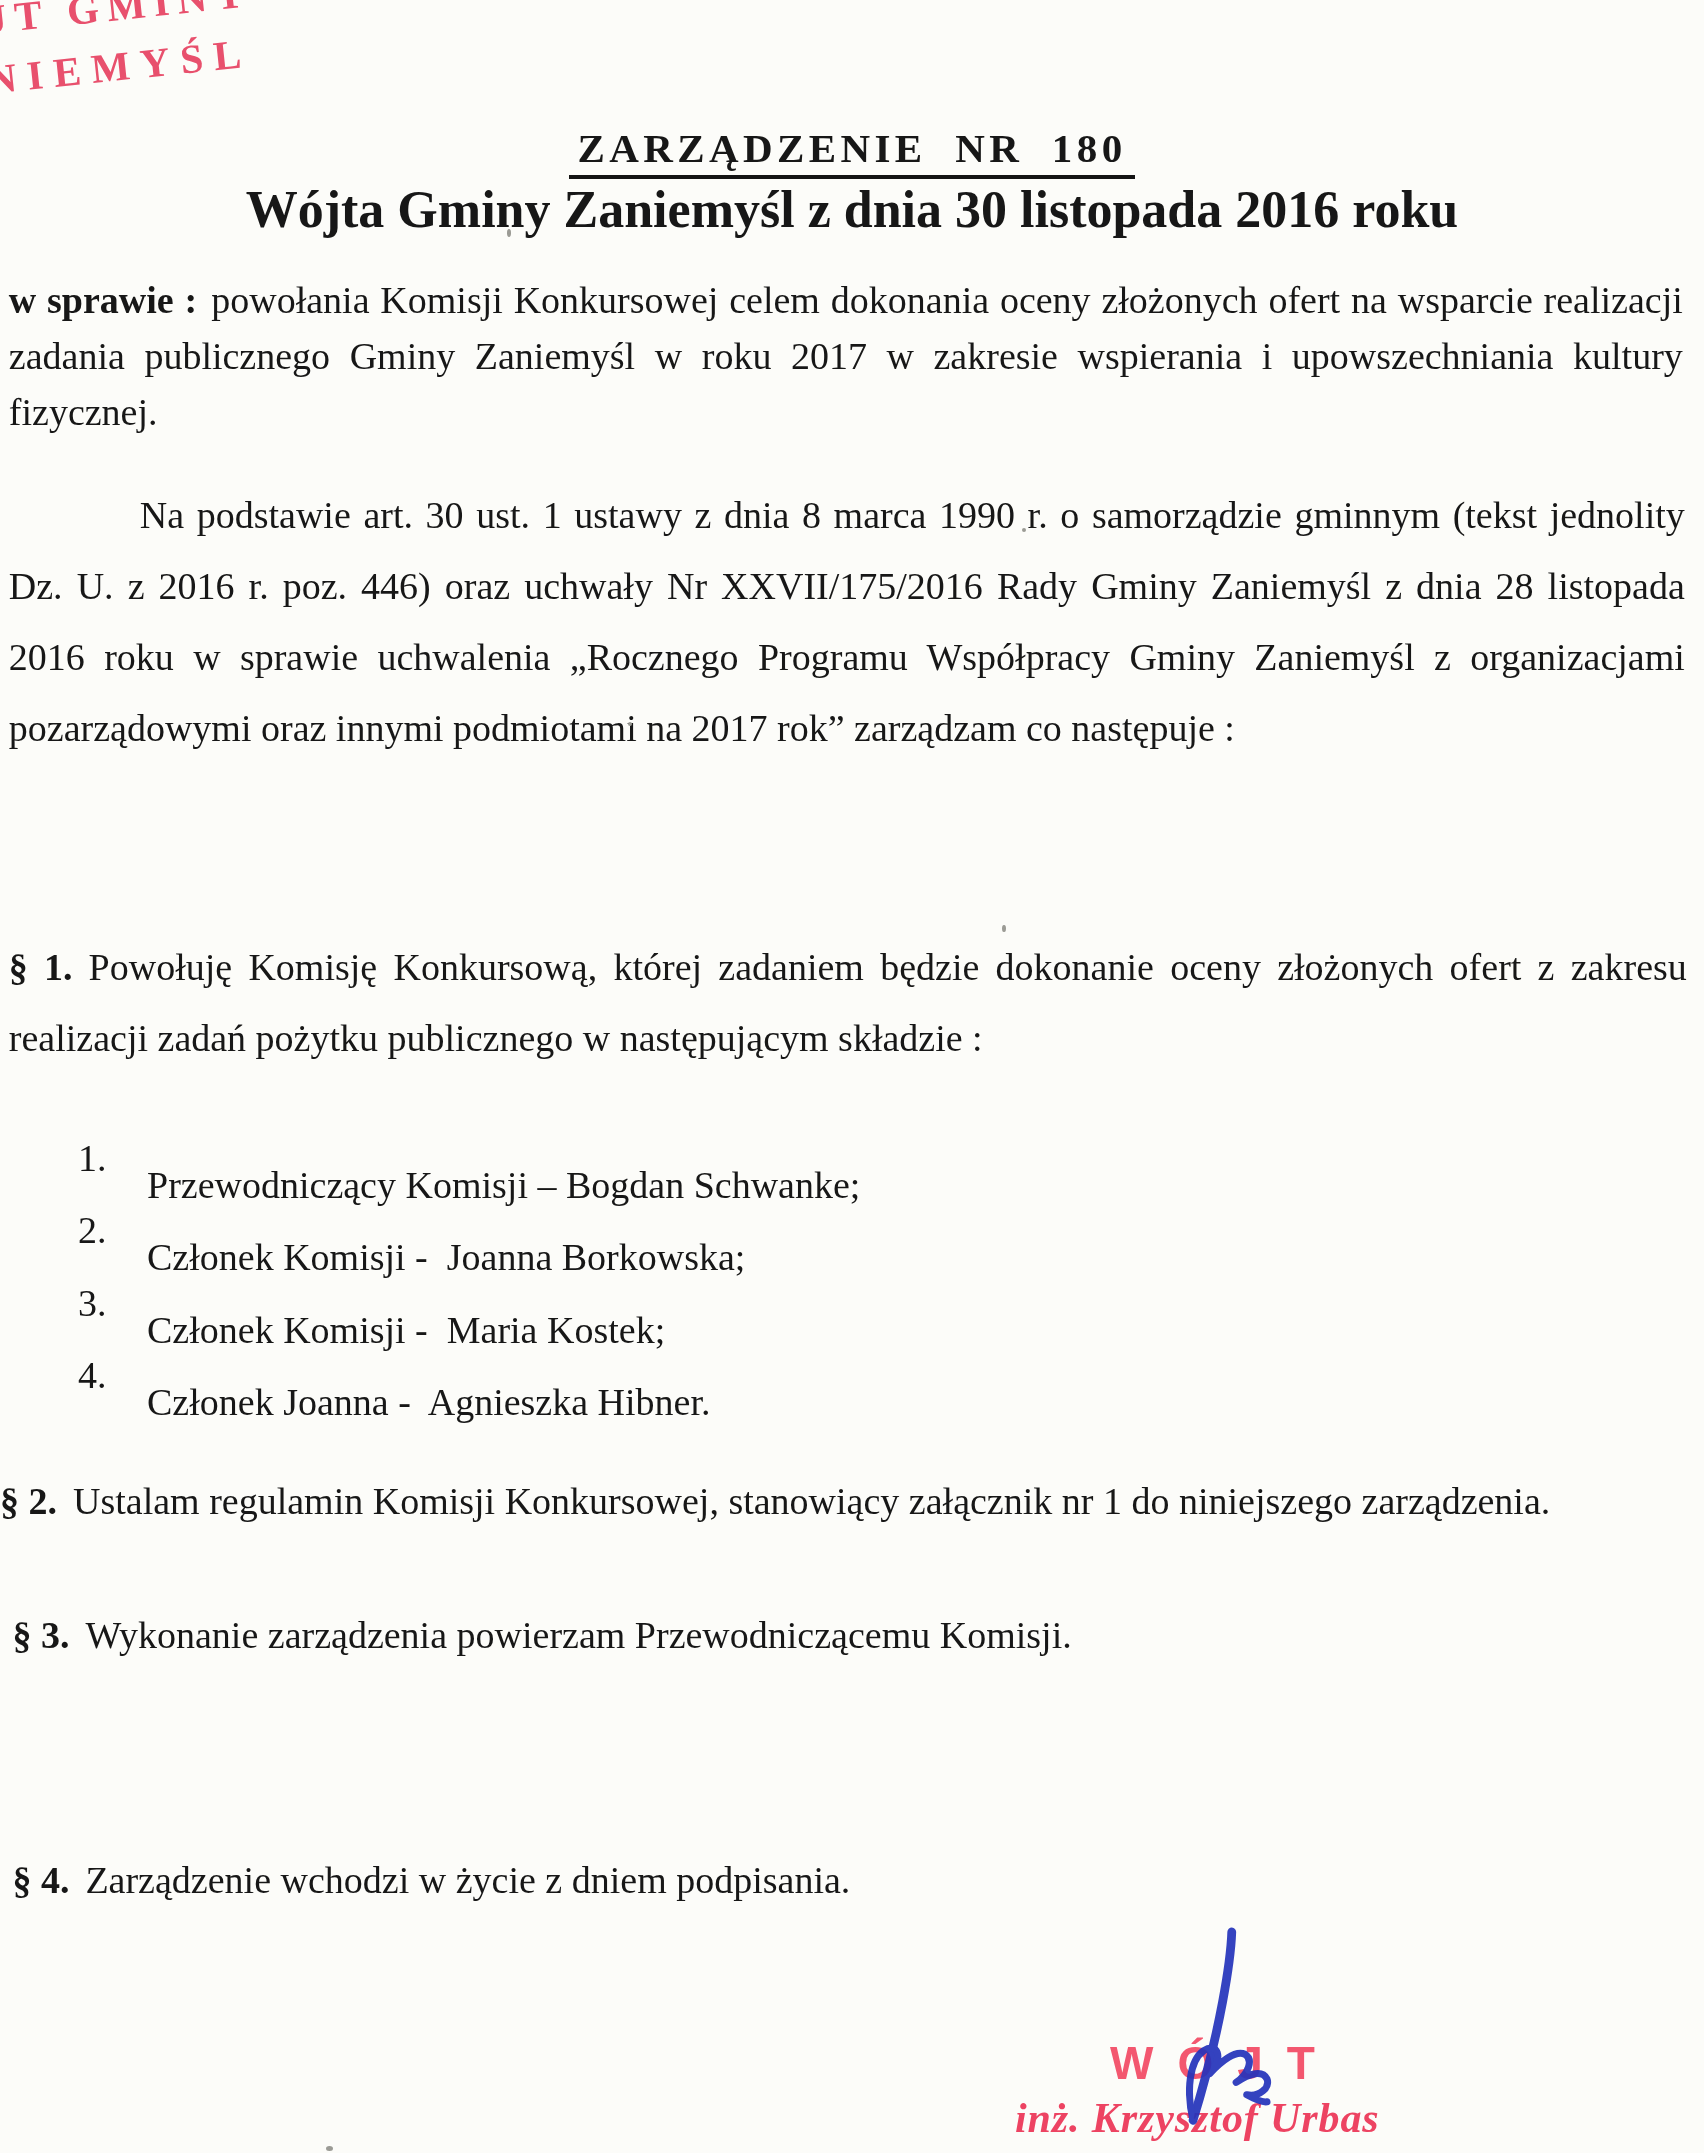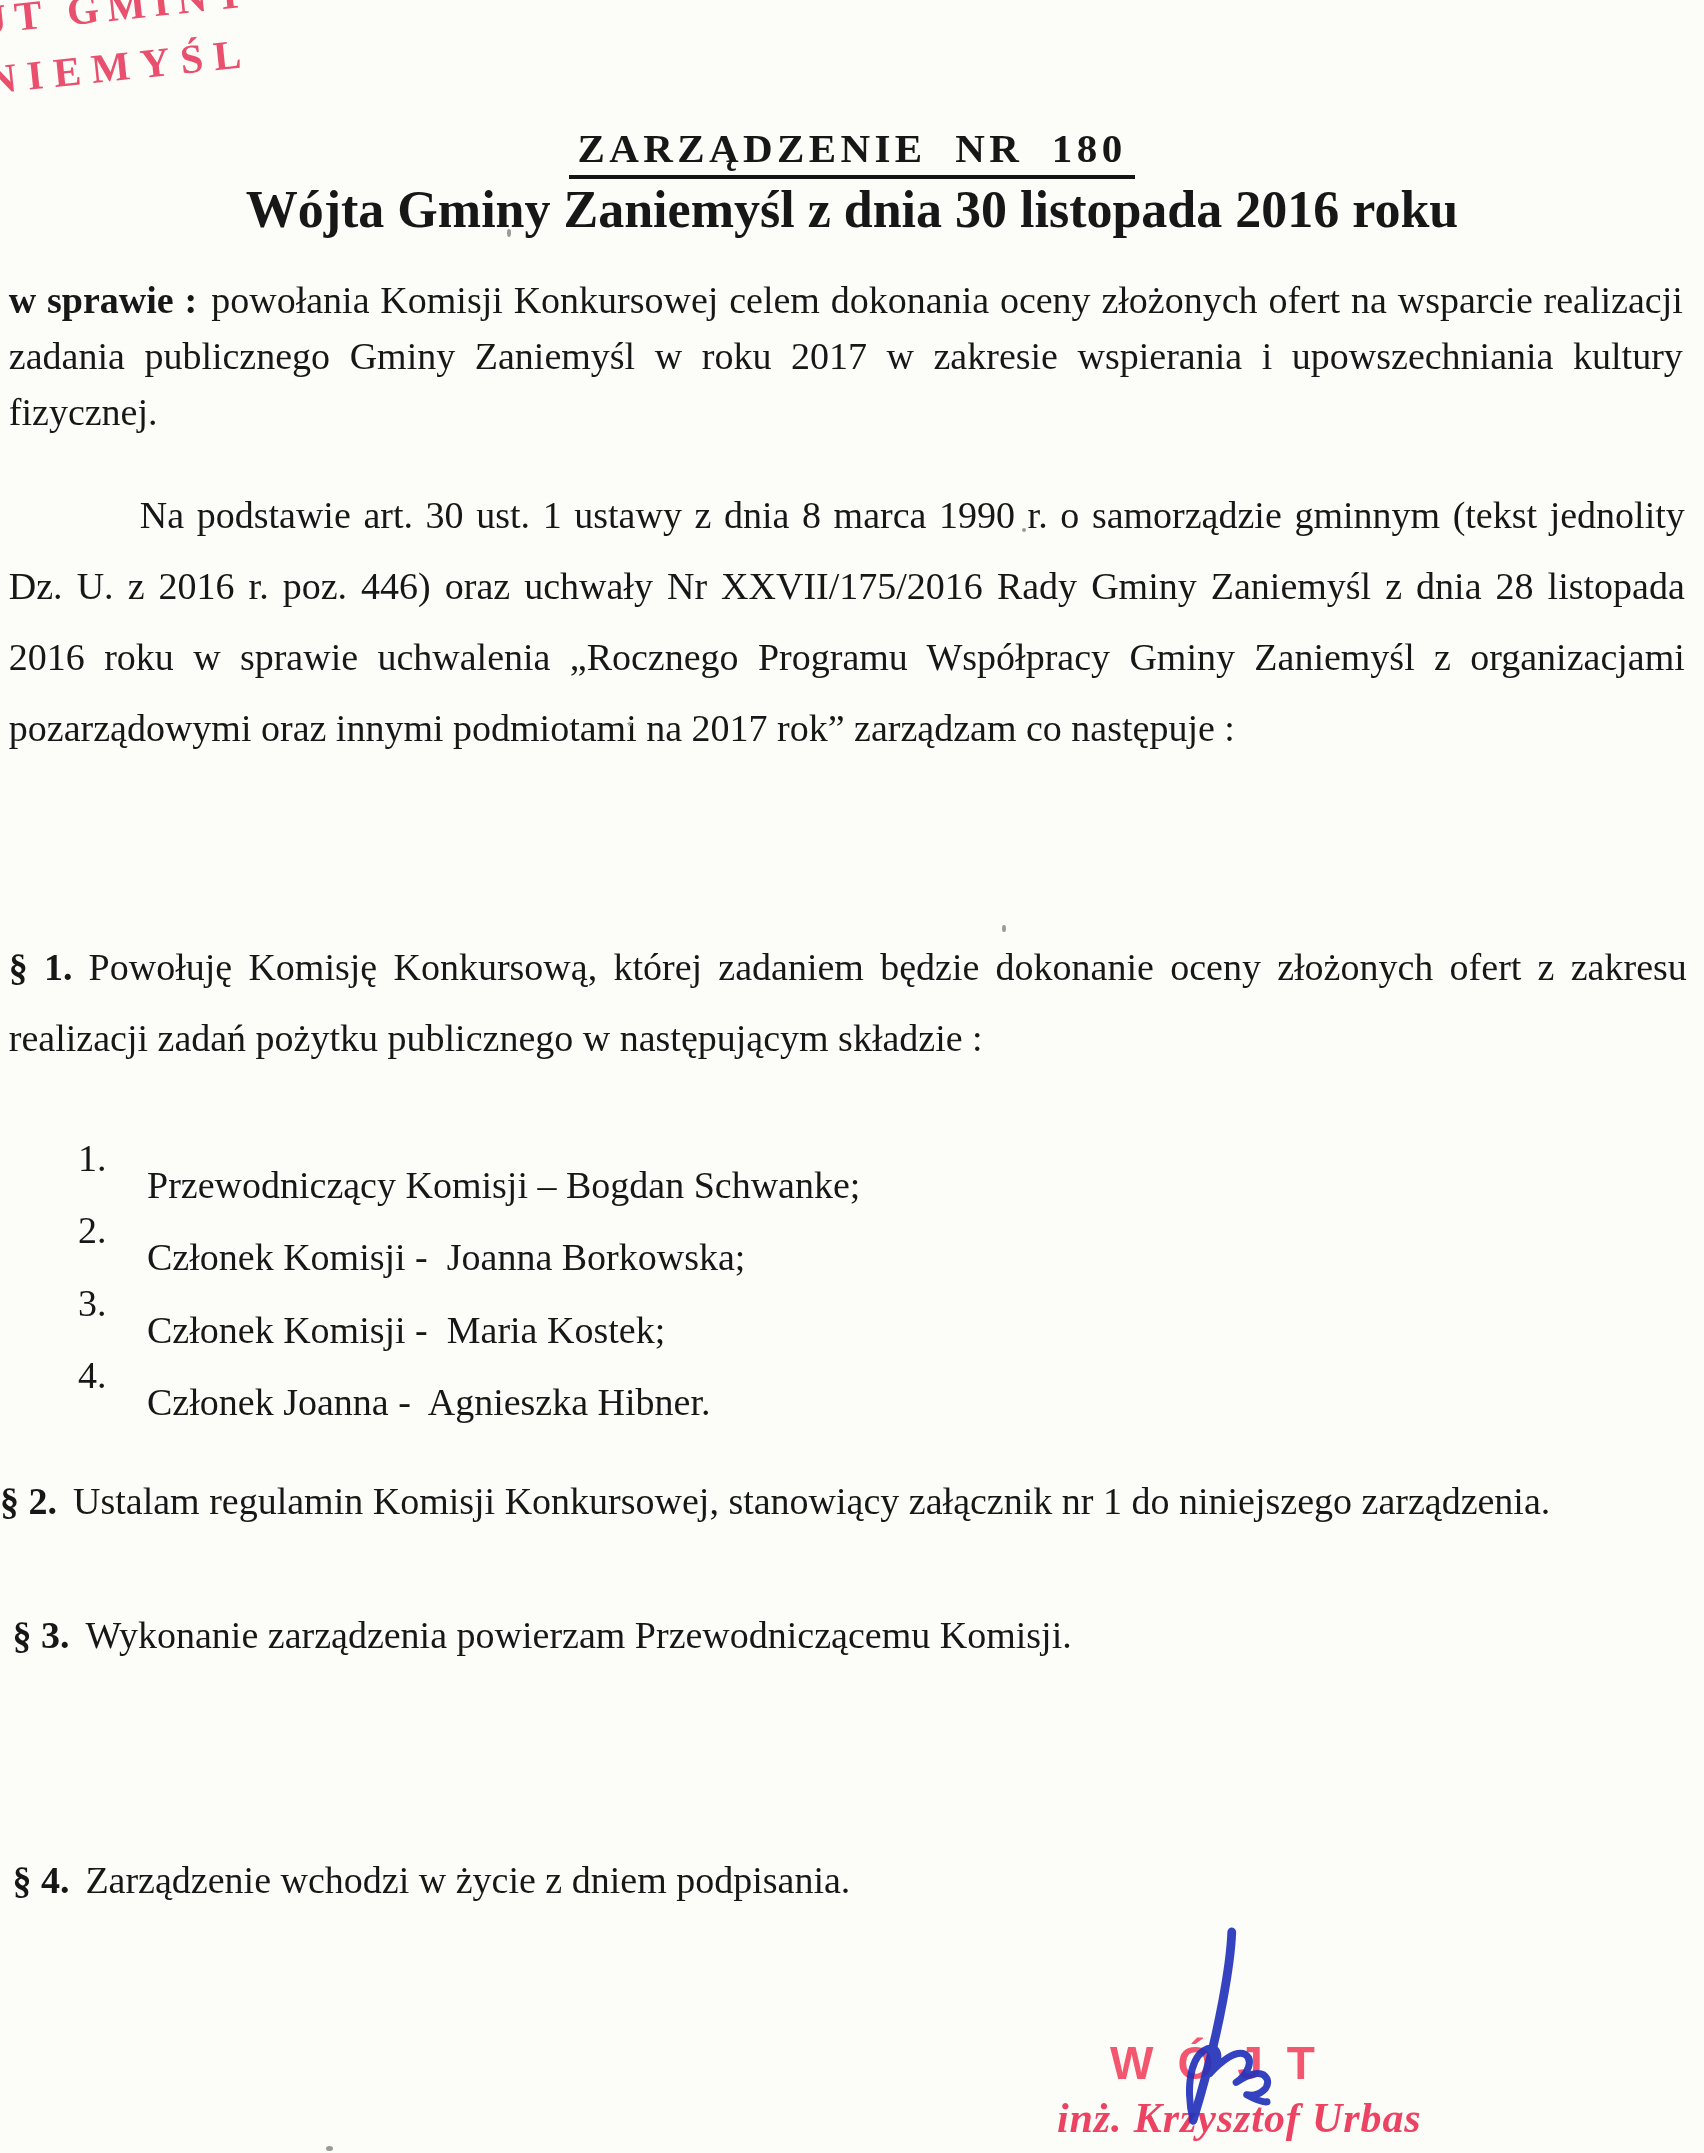--- a/index.html
+++ b/index.html
@@ -49,21 +49,21 @@
 
   
   .wojt{
     top:2036px;left:1110px;
     font-family:"Liberation Sans",sans-serif;font-weight:bold;
     font-size:46px;letter-spacing:24px;color:#f23b57;opacity:.85;
   }
   .sig-name{
     top:2094px;left:1015px;
     font-style:italic;font-weight:bold;font-size:42px;
-    color:#ec3052;opacity:.9;letter-spacing:0.9px;margin-left:42px;
+    color:#ec3052;opacity:.9;letter-spacing:0.9px;
   }
   .sig-svg{top:1916px;left:1142px;}
 
   .speck{position:absolute;background:#9b9b95;border-radius:50%;}
 </style>
 </head>
 <body>
 
 <div class="page">
 

